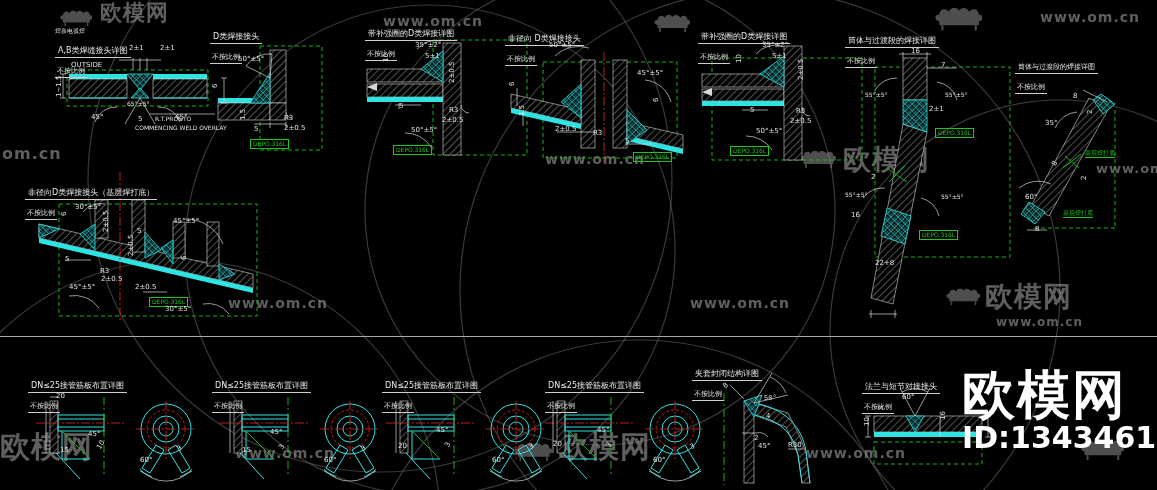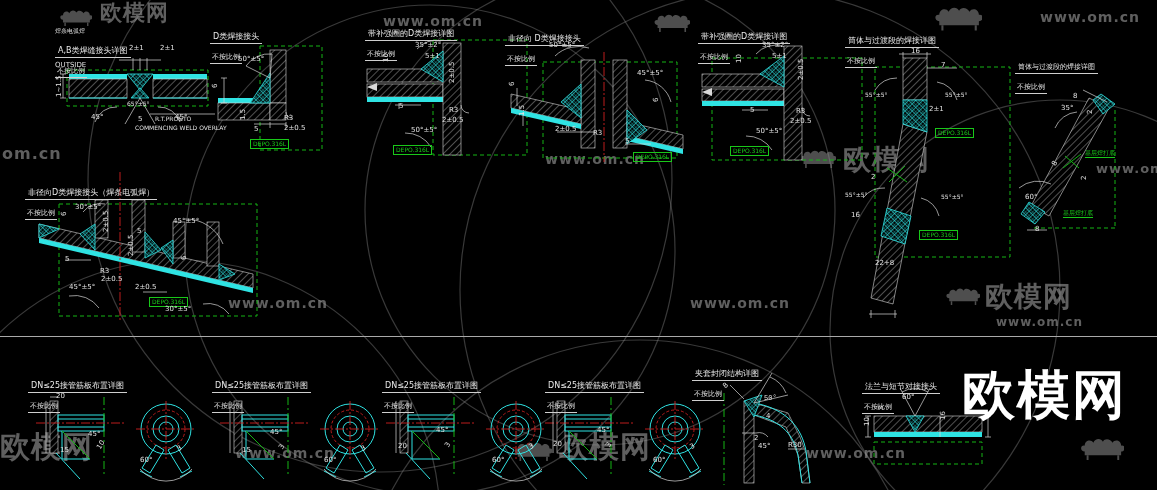--- a/index.html
+++ b/index.html
@@ -128,21 +128,21 @@
       <polygon points="76,96 94,96 85,86" class="weld"></polygon>
       <line x1="14" y1="96" x2="72" y2="96" class="cy" stroke-width="2"></line>
       <line x1="98" y1="96" x2="152" y2="96" class="cy" stroke-width="2"></line>
       <path d="M64,58 H106 M78,56 V68 M85,56 V68 M92,56 V68" class="wl"></path>
       <path d="M8,72 V96 M5,72 H11 M5,96 H11" class="wl"></path>
       <path d="M40,120 A22 22 0 0 1 62,105 M103,105 A22 22 0 0 1 125,120" class="wl"></path>
       <path d="M85,96 L70,122 M85,96 L100,122" class="wl"></path>
       <path d="M95,112 L160,112" class="wl"></path>
     </svg>
     <div class="labels">
-        <span class="lbl" style="left: 0; top: 60px;">OUTSIDE</span>
+        <span class="lbl" style="left: 16px; top: 60px;">OUTSIDE</span>
         <span class="lbl" style="left: 74px; top: 43px;">2±1</span>
         <span class="lbl" style="left: 105px; top: 43px;">2±1</span>
         <span class="lbl" style="left: 1px; top: 95px; transform: rotate(-90deg);">1~1.5</span>
         <span class="lbl" style="left: 72px; top: 99px; font-size: 6px;">65°±5°</span>
         <span class="lbl" style="left: 36px; top: 112px;">45°</span>
         <span class="lbl" style="left: 83px; top: 114px;">5</span>
         <span class="lbl" style="left: 120px; top: 112px;">45°</span>
         <span class="lbl" style="left: 100px; top: 114px; font-size: 6px;">R.T.PRO&amp;TO</span>
         <span class="lbl" style="left: 80px; top: 123px; font-size: 6px;">COMMENCING WELD OVERLAY</span>
       </div>
@@ -319,34 +319,34 @@
       <polygon points="86,56 100,66 88,76 78,62" class="weld"></polygon>
       <polygon points="14,164 30,174 20,186 6,176" class="weld"></polygon>
       <line x1="50" y1="118" x2="64" y2="130" class="gl"></line>
       <line x1="48" y1="130" x2="66" y2="116" class="gl"></line>
       <path d="M40,90 A26 26 0 0 1 62,74" class="wl"></path>
       <path d="M4,150 A30 30 0 0 1 36,146" class="wl"></path>
       <path d="M68,52 L92,64 M12,192 H32" class="wl"></path>
     </svg>
     <div class="labels">
         <span class="lbl" style="left: 58px; top: 55px;">8</span>
-        <span class="lbl" style="left: 30px; top: 67px; margin-left: 16px;">35°</span>
+        <span class="lbl" style="left: 30px; top: 82px;">35°</span>
         <span class="lbl" style="left: 72px; top: 76px; transform: rotate(-90deg);">2</span>
         <span class="lbl g" style="left: 70px; top: 112px; font-size: 6px;">基层焊打底</span>
         <span class="lbl" style="left: 36px; top: 126px; transform: rotate(-62deg);">8</span>
         <span class="lbl" style="left: 66px; top: 142px; transform: rotate(-90deg);">2</span>
         <span class="lbl" style="left: 10px; top: 156px;">60°</span>
         <span class="lbl g" style="left: 48px; top: 172px; font-size: 6px;">基层焊打底</span>
         <span class="lbl" style="left: 20px; top: 188px;">8</span>
       </div>
   </div>
 
   <div class="drawing" style="left:25px;top:164px;width:235px;height:165px">
     <div class="dhead">
-      <span class="dtitle">非径向D类焊接接头（焊条电弧焊）</span><br>
+      <span class="dtitle">非径向D类焊接接头（基层焊打底）</span><br>
       <span class="dsub">不按比例</span>
     </div>
     <svg class="geo" width="235" height="165">
       <rect x="34" y="40" width="198" height="112" class="gd"></rect>
       <polygon points="14,60 228,110 228,124 14,74" class="plate"></polygon>
       <polygon points="14,74 228,124 228,129 14,79" class="clad"></polygon>
       <line x1="95" y1="8" x2="95" y2="158" class="rc"></line>
       <rect x="70" y="36" width="13" height="38" class="plate"></rect>
       <rect x="107" y="36" width="13" height="52" class="plate"></rect>
       <polygon points="55,70 70,60 70,86" class="weld"></polygon>
@@ -575,15 +575,16 @@
     <div class="labels">
         <span class="lbl" style="left: 40px; top: 36px;">60°</span>
         <span class="lbl" style="left: 16px; top: 52px; transform: rotate(-90deg);">3</span>
         <span class="lbl" style="left: 2px; top: 68px; transform: rotate(-90deg);">10</span>
         <span class="lbl" style="left: 78px; top: 62px; transform: rotate(-90deg);">16</span>
       </div>
   </div>
 
   <div class="brand">
     <div class="brand-name">欧模网</div>
+    <div class="brand-id">ID:1343461</div>
   </div>
 
 </div>
 
 </body></html>

